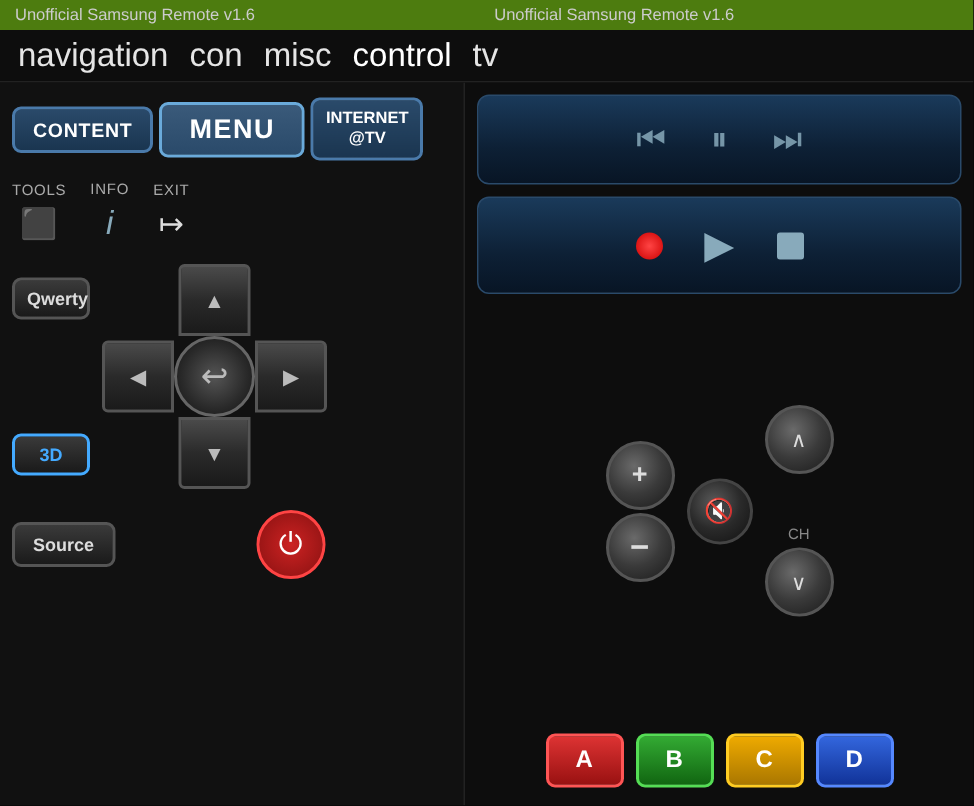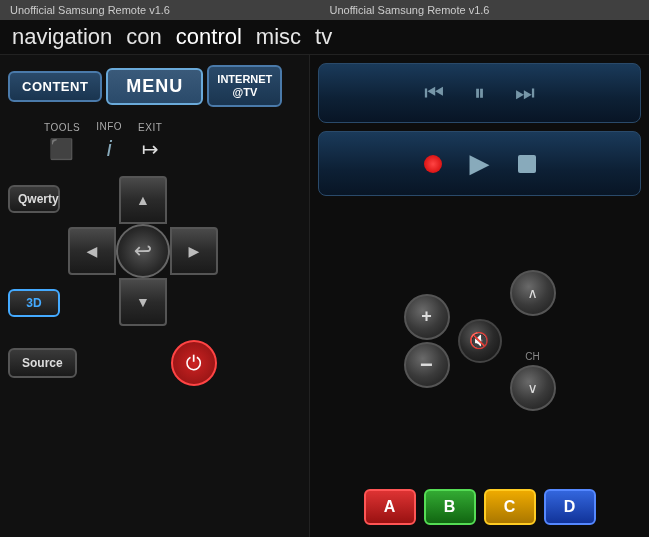--- a/index.html
+++ b/index.html
@@ -10,21 +10,21 @@
       font-family: 'Segoe UI', Arial, sans-serif;
       overflow: hidden;
       display: flex;
       flex-direction: column;
     }
 
     
     .header {
       display: flex;
       width: 100%;
-      background: #404040;
+      background: #4d7c0f;
       padding: 4px 10px;
     }
     .header-left, .header-right {
       flex: 1;
       font-size: 11px;
       color: #ccc;
     }
     .header-right { padding-left: 10px; }
 
     
@@ -106,21 +106,20 @@
       text-align: center;
       line-height: 1.2;
     }
 
     
     .utility-row {
       display: flex;
       gap: 16px;
       align-items: center;
       padding: 4px 0;
-      margin-left: 36px;
     }
     .utility-item {
       display: flex;
       flex-direction: column;
       align-items: center;
       gap: 4px;
       cursor: pointer;
     }
     .utility-label {
       font-size: 10px;
@@ -399,22 +398,22 @@
 <body>
 
 <div class="header">
   <div class="header-left">Unofficial Samsung Remote v1.6</div>
   <div class="header-right">Unofficial Samsung Remote v1.6</div>
 </div>
 
 <div class="nav-tabs">
   <span class="nav-tab">navigation</span>
   <span class="nav-tab">con</span>
+  <span class="nav-tab">misc</span>
   <span class="nav-tab active">control</span>
-  <span class="nav-tab">misc</span>
   <span class="nav-tab">tv</span>
 </div>
 
 <div class="main">
 
   <div class="left-panel">
 
     <div class="top-buttons">
       <button class="btn-content">CONTENT</button>
       <button class="btn-menu">MENU</button>

